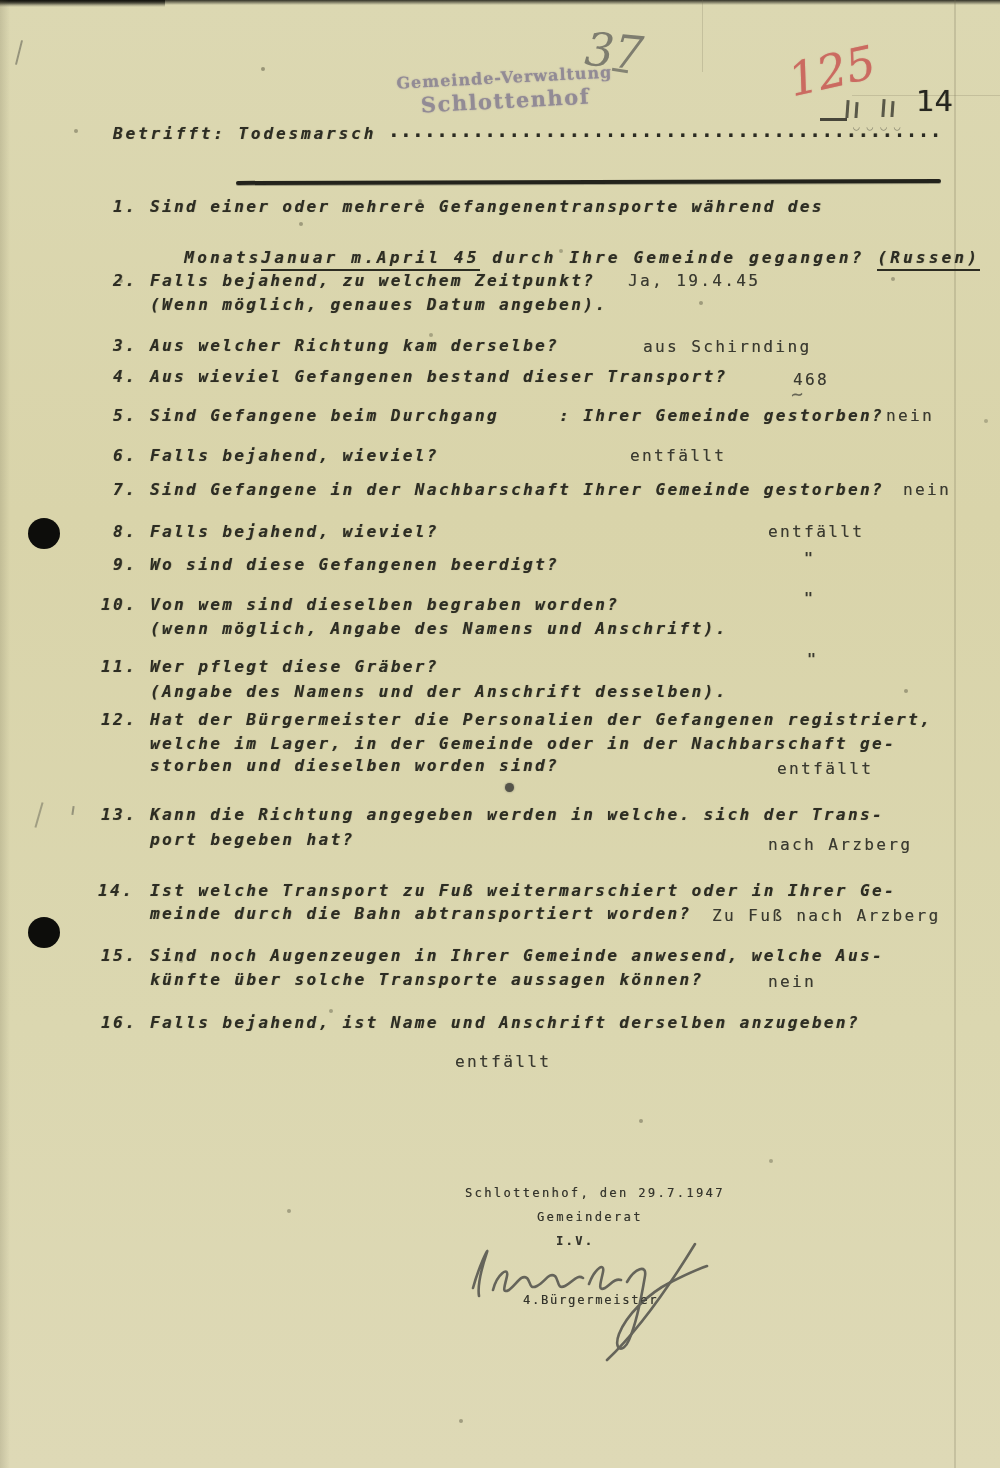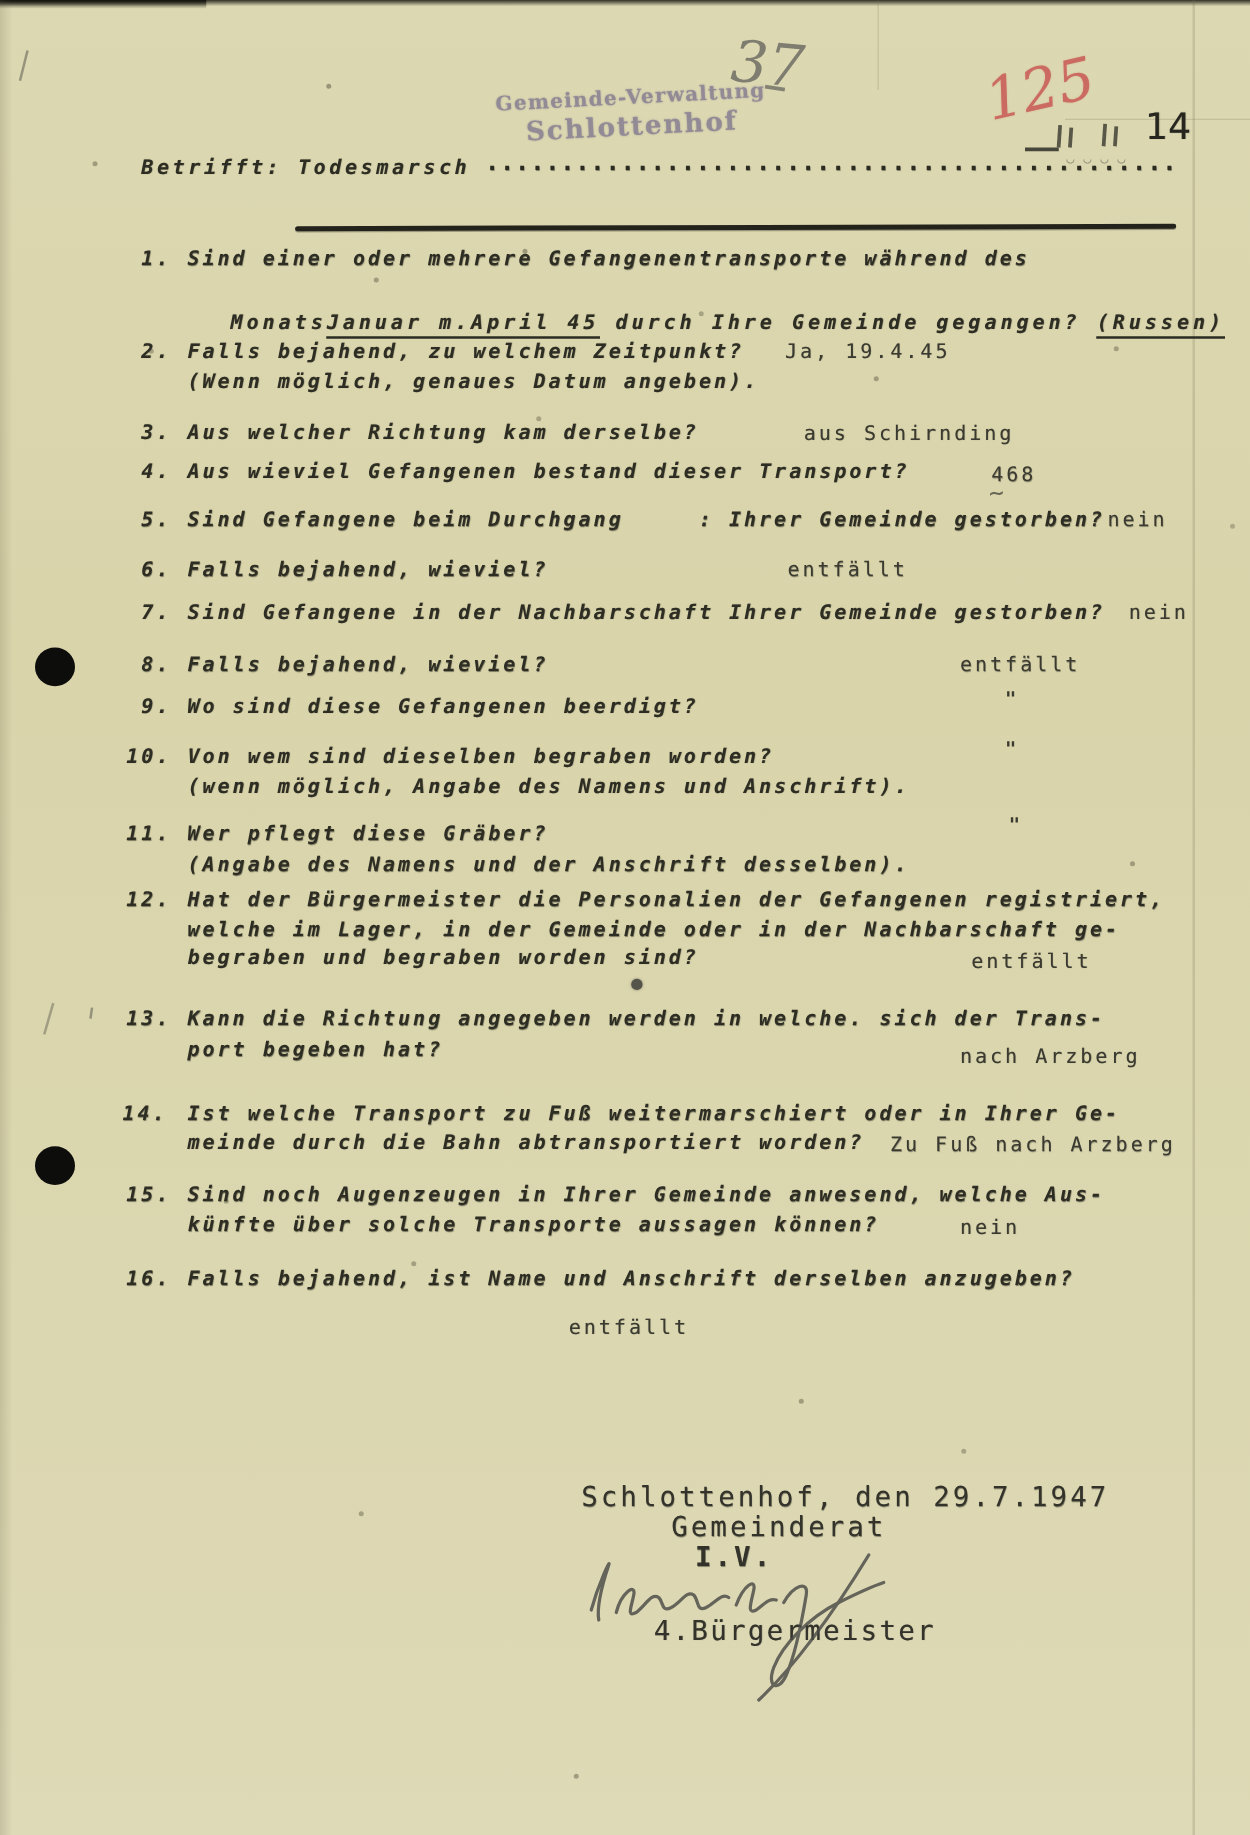--- a/index.html
+++ b/index.html
@@ -10,21 +10,21 @@
   }
   .abs{position:absolute;}
   .t{position:absolute; white-space:pre; font-family:"DejaVu Sans Mono", monospace;}
   .q{font-style:italic; font-weight:700; font-size:16px; letter-spacing:2.4px;
      color:#2d2d23; text-shadow:0.4px 0.4px 0.7px rgba(45,45,35,.55);}
   .qw{letter-spacing:3.2px;}
   .a{font-size:16px; letter-spacing:2.4px; color:#3a3a30;
      text-shadow:0.3px 0.3px 0.6px rgba(58,58,48,.5);}
   .u{border-bottom:2px solid #2c2c22; padding-bottom:2px;}
   .ditto{font-size:15px; font-weight:700; color:#3a3a30;}
-  .sig-line{font-size:22px; letter-spacing:2.4px; color:#33332b;
+  .sig-line{font-size:12px; letter-spacing:2.4px; color:#33332b;
      text-shadow:0.3px 0.3px 0.6px rgba(50,50,40,.5);}
   .rule{position:absolute; background:#23231c; border-radius:2px;}
   .hole{position:absolute; width:32px; height:31px; border-radius:50%; background:#0d0d0b;}
   .stamp{position:absolute; left:393px; top:68px; width:224px; text-align:center;
      transform:rotate(-3deg); color:#837b90; opacity:.82;
      font-family:"DejaVu Serif", serif; text-shadow:0 0 1.6px rgba(131,123,144,.8);}
   .stamp .s1{font-size:16px; font-weight:700; letter-spacing:1px;}
   .stamp .s2{font-size:21px; font-weight:700; letter-spacing:1.5px; margin-top:1px;}
   .pencil{color:#6e6e64; font-family:"DejaVu Serif", serif; font-style:italic;}
   .red{color:rgba(201,99,91,.88); font-family:"DejaVu Serif", serif; font-style:italic;
@@ -128,21 +128,21 @@
   <div class="t ditto" style="left:804px;top:590px;">"</div>
 
   <div class="t q" style="left:101px;top:657px;">11.</div>
   <div class="t q" style="left:150px;top:657px;">Wer pflegt diese Gräber?</div>
   <div class="t q" style="left:150px;top:682px;font-style:italic;">(Angabe des Namens und der Anschrift desselben).</div>
   <div class="t ditto" style="left:807px;top:651px;">"</div>
 
   <div class="t q" style="left:101px;top:710px;">12.</div>
   <div class="t q" style="left:150px;top:734px;">welche im Lager, in der Gemeinde oder in der Nachbarschaft ge-</div>
   <div class="t q" style="left:150px;top:710px;">Hat der Bürgermeister die Personalien der Gefangenen registriert,</div>
-  <div class="t q" style="left:150px;top:756px;">begraben und begraben worden sind?</div>
+  <div class="t q" style="left:150px;top:756px;">storben und dieselben worden sind?</div>
   <div class="t a" style="left:777px;top:759px;">entfällt</div>
 
   <div class="abs" style="left:505px;top:783px;width:9px;height:9px;border-radius:50%;background:#55544a;box-shadow:0 0 2px rgba(85,84,74,.7);"></div>
 
   <div class="t q" style="left:101px;top:805px;">13.</div>
   <div class="t q" style="left:150px;top:805px;">Kann die Richtung angegeben werden in welche. sich der Trans-</div>
   <div class="t q" style="left:150px;top:830px;">port begeben hat?</div>
   <div class="t a" style="left:768px;top:835px;">nach Arzberg</div>
 
   <div class="t q" style="left:98px;top:881px;">14.</div>

